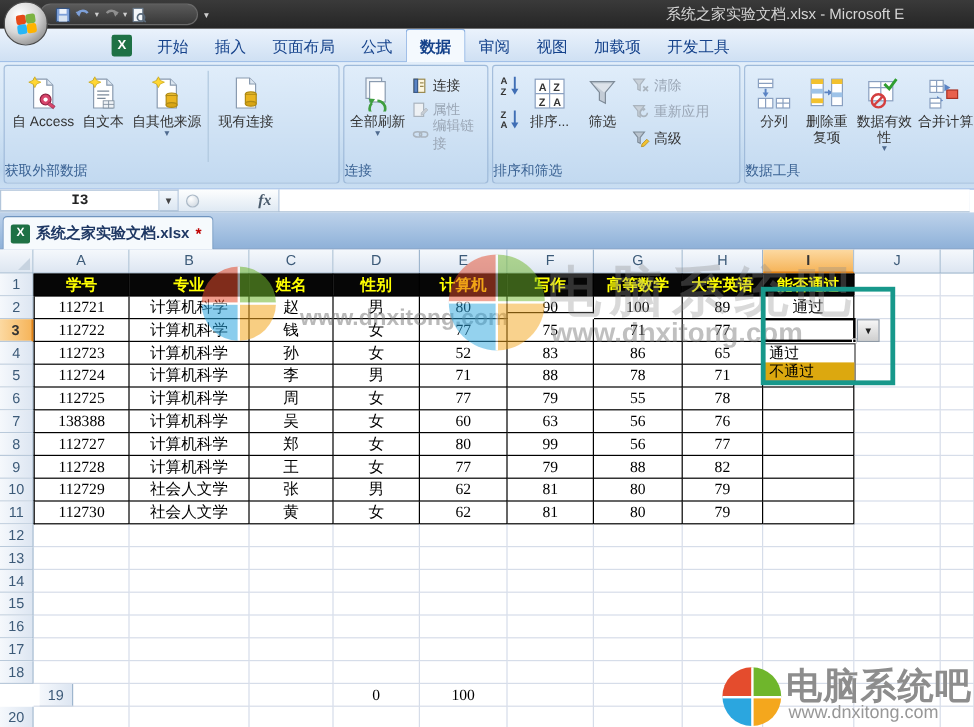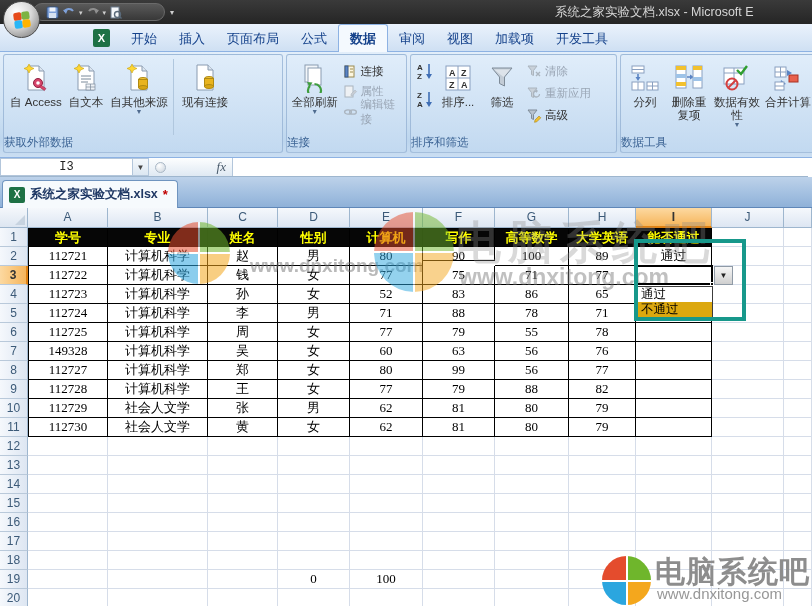--- a/index.html
+++ b/index.html
@@ -45,21 +45,21 @@
   .blabel { font-size:11.5px; color:#333; text-align:center; line-height:13px; }
   .blabel.dim, .smallbtn.dim .slabel { color:#9aa6b5; }
   .bcaret { font-size:7px; color:#4f6b8f; line-height:6px; }
   .vsep { width:1px; align-self:stretch; height:76px; background:#b0c7de; margin:2px 3px 0 3px; }
   .smallcol { display:flex; flex-direction:column; gap:3px; padding-top:6px; }
   .smallbtn { display:flex; align-items:center; gap:3px; font-size:11.5px; color:#333; height:17px; }
   .sicon { width:15px; height:15px; display:inline-block; }
 
   
   .fbar { position:absolute; left:0; top:158px; width:808px; height:19px;
-    background: linear-gradient(#e9f0f9, #d5e2f1); border-bottom:1px solid #9eb6ce; display:flex; }
+    background: linear-gradient(#e9f0f9, #d5e2f1); border-bottom:1px solid #9eb6ce; display:flex;font-weight:bold; }
   .namebox { width:133px; background:#fff; border:1px solid #b3c6db; font-size:12px;
     text-align:center; line-height:17px; color:#222; font-family:"Liberation Mono", monospace; }
   .nb-caret { width:16px; font-size:8px; color:#444; text-align:center; line-height:17px;
     background:linear-gradient(#f4f8fc,#dce7f2); border:1px solid #b3c6db; border-left:none; }
   .fmid { width:84px; background:linear-gradient(#fdfefe,#dfe9f3); border-right:1px solid #b3c6db;
     display:flex; align-items:center; justify-content:space-between; padding:0 6px; }
   .fcircle { width:11px; height:11px; border-radius:50%; background:radial-gradient(circle at 35% 30%, #fff, #c9d3dd); border:1px solid #aab8c6; }
   .fx { font-family:"Liberation Serif", serif; font-style:italic; font-size:13px; color:#4a5b6c; }
   .finput { flex:1; background:#fff; }
 
@@ -548,21 +548,21 @@
         <div class="cell tbl" style="left: 208px; top: 115px; width: 70px; height: 19px; line-height: 18px;">周</div>
         <div class="cell tbl" style="left: 278px; top: 115px; width: 72px; height: 19px; line-height: 18px;">女</div>
         <div class="cell tbl" style="left: 350px; top: 115px; width: 73px; height: 19px; line-height: 18px;">77</div>
         <div class="cell tbl" style="left: 423px; top: 115px; width: 72px; height: 19px; line-height: 18px;">79</div>
         <div class="cell tbl" style="left: 495px; top: 115px; width: 74px; height: 19px; line-height: 18px;">55</div>
         <div class="cell tbl" style="left: 569px; top: 115px; width: 67px; height: 19px; line-height: 18px;">78</div>
         <div class="cell tbl" style="left: 636px; top: 115px; width: 76px; height: 19px; line-height: 18px;"></div>
         <div class="cell" style="left: 712px; top: 115px; width: 72px; height: 19px; line-height: 18px;"></div>
         <div class="cell" style="left: 784px; top: 115px; width: 28px; height: 19px; line-height: 18px;"></div>
         <div class="rowhdr" style="top: 134px; height: 19px; line-height: 18px;">7</div>
-        <div class="cell tbl tl" style="left: 28px; top: 134px; width: 80px; height: 19px; line-height: 18px;">149328</div>
+        <div class="cell tbl tl" style="left: 28px; top: 134px; width: 80px; height: 19px; line-height: 18px;">138388</div>
         <div class="cell tbl" style="left: 108px; top: 134px; width: 100px; height: 19px; line-height: 18px;">计算机科学</div>
         <div class="cell tbl" style="left: 208px; top: 134px; width: 70px; height: 19px; line-height: 18px;">吴</div>
         <div class="cell tbl" style="left: 278px; top: 134px; width: 72px; height: 19px; line-height: 18px;">女</div>
         <div class="cell tbl" style="left: 350px; top: 134px; width: 73px; height: 19px; line-height: 18px;">60</div>
         <div class="cell tbl" style="left: 423px; top: 134px; width: 72px; height: 19px; line-height: 18px;">63</div>
         <div class="cell tbl" style="left: 495px; top: 134px; width: 74px; height: 19px; line-height: 18px;">56</div>
         <div class="cell tbl" style="left: 569px; top: 134px; width: 67px; height: 19px; line-height: 18px;">76</div>
         <div class="cell tbl" style="left: 636px; top: 134px; width: 76px; height: 19px; line-height: 18px;"></div>
         <div class="cell" style="left: 712px; top: 134px; width: 72px; height: 19px; line-height: 18px;"></div>
         <div class="cell" style="left: 784px; top: 134px; width: 28px; height: 19px; line-height: 18px;"></div>
@@ -691,21 +691,21 @@
         <div class="cell" style="left: 108px; top: 343px; width: 100px; height: 19px; line-height: 18px;"></div>
         <div class="cell" style="left: 208px; top: 343px; width: 70px; height: 19px; line-height: 18px;"></div>
         <div class="cell" style="left: 278px; top: 343px; width: 72px; height: 19px; line-height: 18px;"></div>
         <div class="cell" style="left: 350px; top: 343px; width: 73px; height: 19px; line-height: 18px;"></div>
         <div class="cell" style="left: 423px; top: 343px; width: 72px; height: 19px; line-height: 18px;"></div>
         <div class="cell" style="left: 495px; top: 343px; width: 74px; height: 19px; line-height: 18px;"></div>
         <div class="cell" style="left: 569px; top: 343px; width: 67px; height: 19px; line-height: 18px;"></div>
         <div class="cell" style="left: 636px; top: 343px; width: 76px; height: 19px; line-height: 18px;"></div>
         <div class="cell" style="left: 712px; top: 343px; width: 72px; height: 19px; line-height: 18px;"></div>
         <div class="cell" style="left: 784px; top: 343px; width: 28px; height: 19px; line-height: 18px;"></div>
-        <div class="rowhdr" style="top: 362px; height: 19px; line-height: 18px;">19</div>
+        <div class="rowhdr" style="top: 362px; height: 19px; line-height: 18px; margin-left: 33px;">19</div>
         <div class="cell" style="left: 28px; top: 362px; width: 80px; height: 19px; line-height: 18px;"></div>
         <div class="cell" style="left: 108px; top: 362px; width: 100px; height: 19px; line-height: 18px;"></div>
         <div class="cell" style="left: 208px; top: 362px; width: 70px; height: 19px; line-height: 18px;"></div>
         <div class="cell" style="left: 278px; top: 362px; width: 72px; height: 19px; line-height: 18px;">0</div>
         <div class="cell" style="left: 350px; top: 362px; width: 73px; height: 19px; line-height: 18px;">100</div>
         <div class="cell" style="left: 423px; top: 362px; width: 72px; height: 19px; line-height: 18px;"></div>
         <div class="cell" style="left: 495px; top: 362px; width: 74px; height: 19px; line-height: 18px;"></div>
         <div class="cell" style="left: 569px; top: 362px; width: 67px; height: 19px; line-height: 18px;"></div>
         <div class="cell" style="left: 636px; top: 362px; width: 76px; height: 19px; line-height: 18px;"></div>
         <div class="cell" style="left: 712px; top: 362px; width: 72px; height: 19px; line-height: 18px;"></div>

